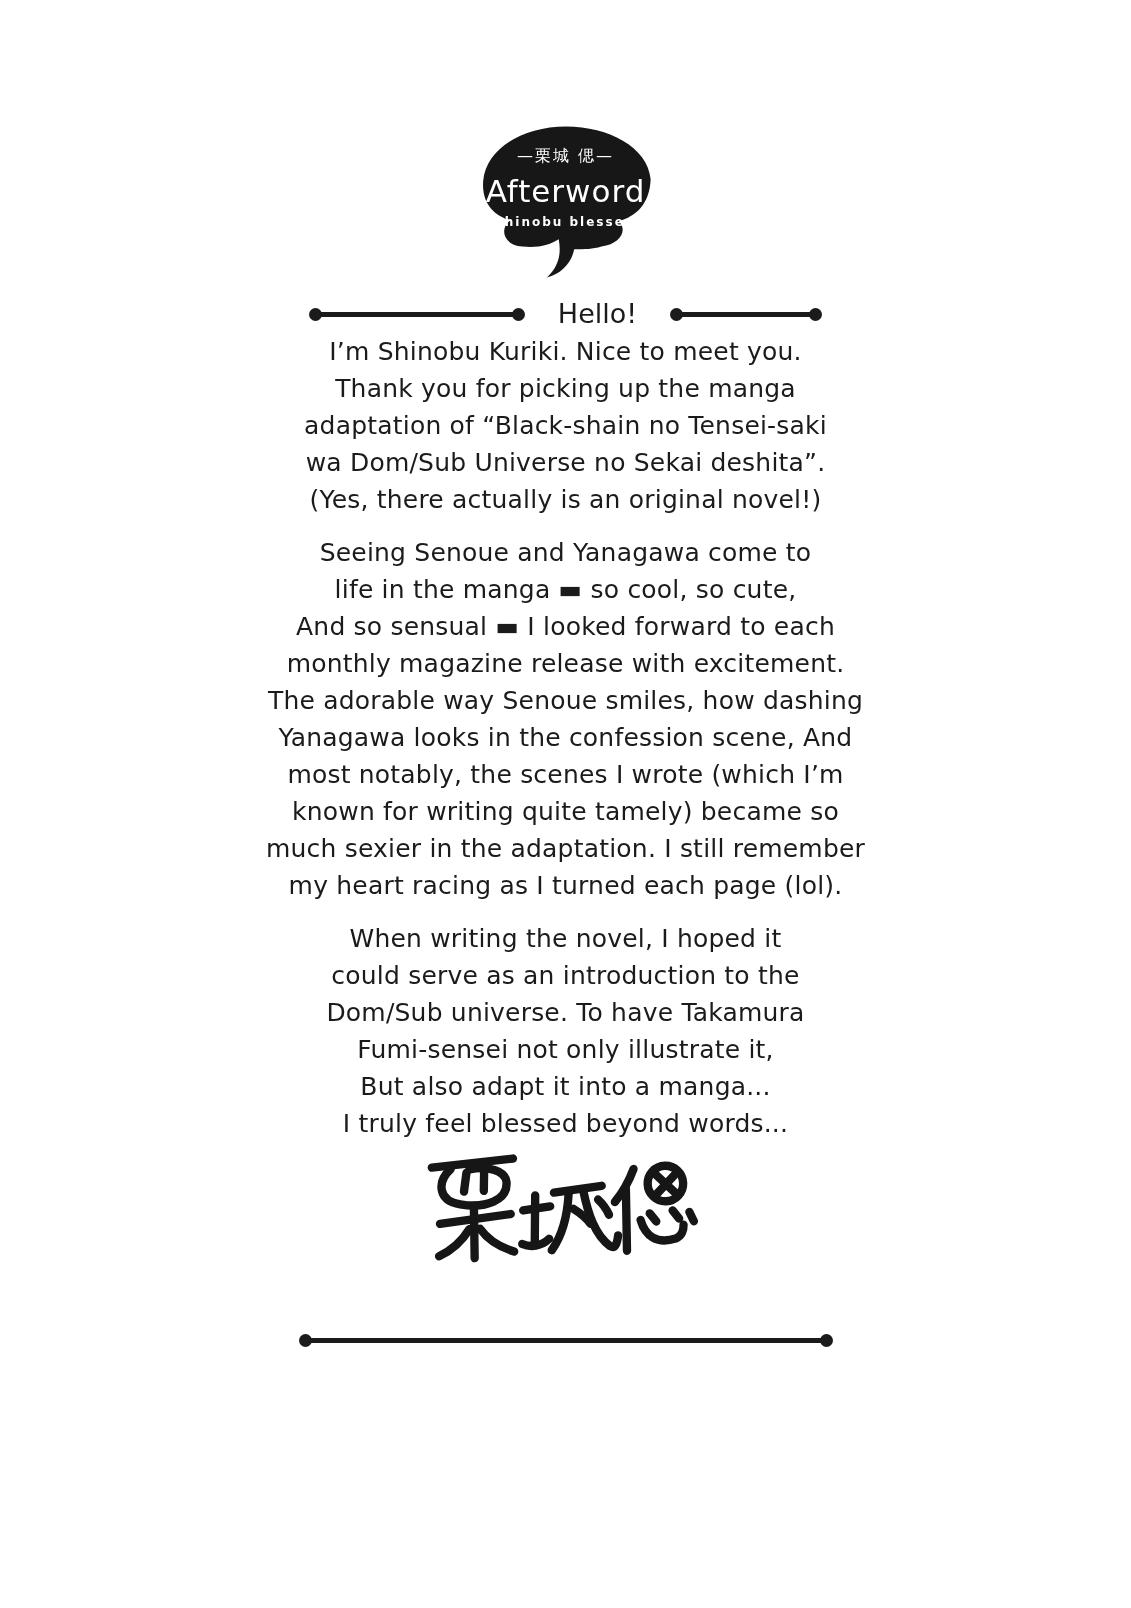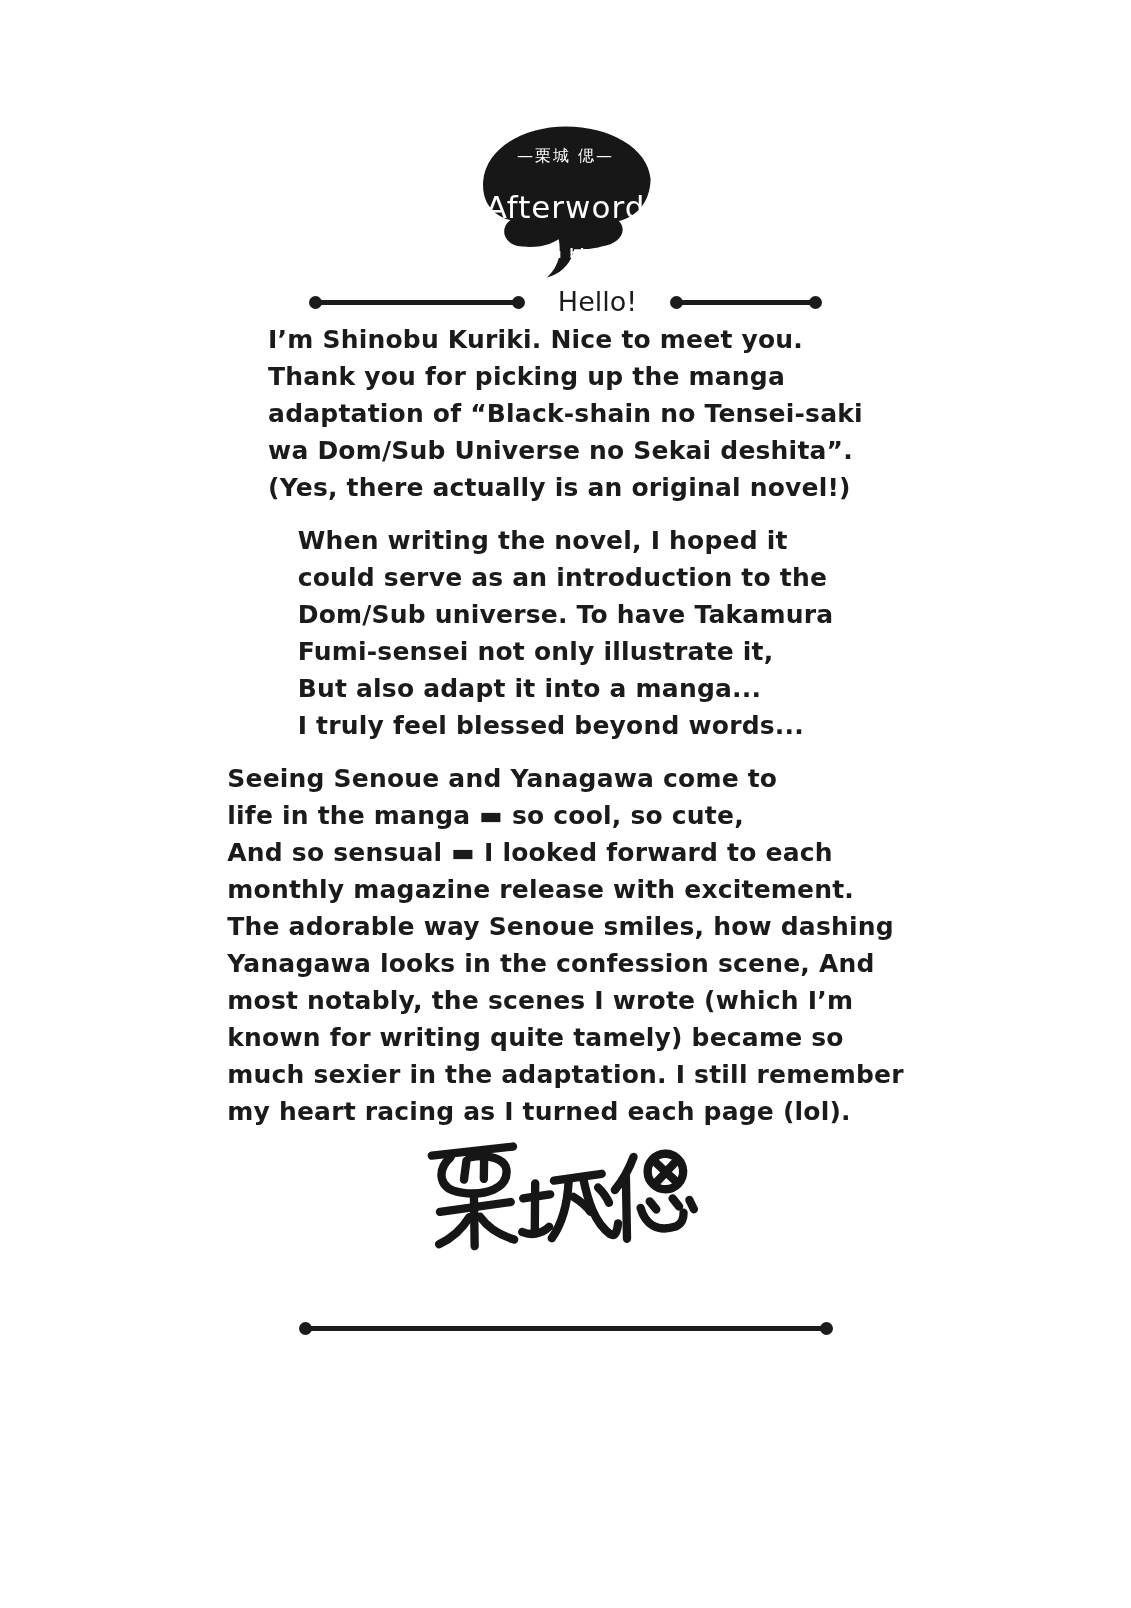--- a/index.html
+++ b/index.html
@@ -36,21 +36,21 @@
     height: 100%;
   }
   .bubble-text {
     position: absolute;
     left: 0;
     right: 0;
     top: 25px;
     display: flex;
     flex-direction: column;
     align-items: center;
-    gap: 22px;
+    gap: 6px;
     color: #ffffff;
     text-align: center;
   }
   .bubble-jp {
     font-size: 16px;
     letter-spacing: 2px;
     white-space: nowrap;
   }
   .bubble-title {
     font-size: 31px;
@@ -83,41 +83,41 @@
     border-radius: 50%;
     background: #1b1b1b;
   }
   .rule::before { left: -3px; }
   .rule::after  { right: -3px; }
   .rule-left  { width: 210px; }
   .rule-right { width: 146px; }
   .rule-bottom{ width: 528px; }
 
   .hello-row {
-    margin-top: 2px;
+    margin-top: 14px;
     height: 34px;
     display: flex;
     align-items: center;
     gap: 36px;
     flex: 0 0 auto;
   }
   .hello {
     font-size: 27px;
     line-height: 34px;
   }
 
   
   .para {
     font-size: 25px;
     line-height: 37px;
     letter-spacing: 0.2px;
     white-space: pre-line;
+    text-align: center;
     margin: 16px 0 0 0;
     flex: 0 0 auto;
-    font-weight: bold;
   }
   .para-first { margin-top: 2px; }
 
   
   .sign-wrap {
     margin-top: 0px;
     transform: rotate(-2deg);
     flex: 0 0 auto;
   }
   .sign {
@@ -162,36 +162,36 @@
     <span class="rule rule-left"></span>
     <span class="hello">Hello!</span>
     <span class="rule rule-right"></span>
   </div>
 
   <div class="para para-first">I’m Shinobu Kuriki. Nice to meet you.
 Thank you for picking up the manga
 adaptation of “Black-shain no Tensei-saki
 wa Dom/Sub Universe no Sekai deshita”.
 (Yes, there actually is an original novel!)</div>
-  <div class="para">When writing the novel, I hoped it
-could serve as an introduction to the
-Dom/Sub universe. To have Takamura
-Fumi-sensei not only illustrate it,
-But also adapt it into a manga...
-I truly feel blessed beyond words...</div>
   <div class="para">Seeing Senoue and Yanagawa come to
 life in the manga ▬ so cool, so cute,
 And so sensual ▬ I looked forward to each
 monthly magazine release with excitement.
 The adorable way Senoue smiles, how dashing
 Yanagawa looks in the confession scene, And
 most notably, the scenes I wrote (which I’m
 known for writing quite tamely) became so
 much sexier in the adaptation. I still remember
 my heart racing as I turned each page (lol).</div>
+  <div class="para">When writing the novel, I hoped it
+could serve as an introduction to the
+Dom/Sub universe. To have Takamura
+Fumi-sensei not only illustrate it,
+But also adapt it into a manga...
+I truly feel blessed beyond words...</div>
 
   <div class="sign-wrap">
     <svg class="sign" viewBox="0 0 270 130" role="img" fill="none" stroke="#161616" stroke-width="8" stroke-linecap="round" stroke-linejoin="round" aria-label="栗城偲">
 
       <path d="M8,20 L86,14"></path>
       <path d="M26,22 C12,34 13,52 34,56 C58,61 80,54 79,36 C78,25 62,20 44,23"></path>
       <path d="M41,26 L38,44"></path>
       <path d="M58,24 L57,44"></path>
       <path d="M47,58 L46,108"></path>
       <path d="M14,74 L82,67"></path>

